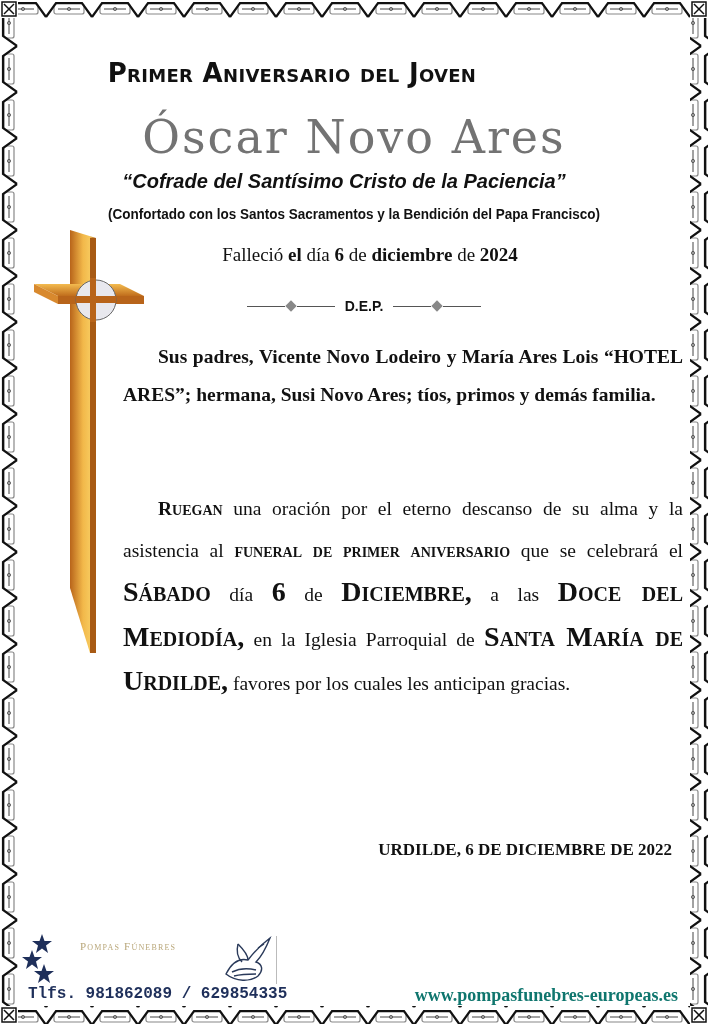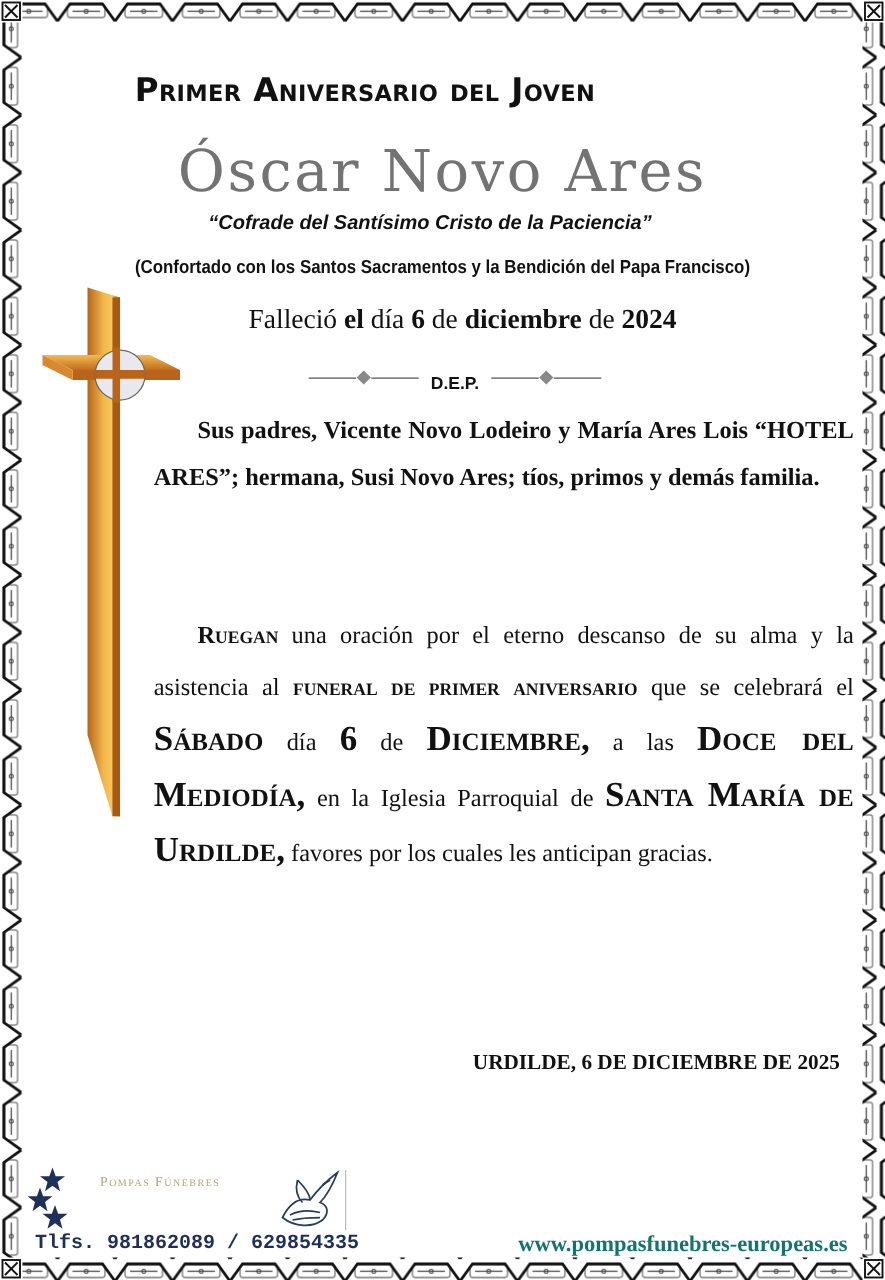--- a/index.html
+++ b/index.html
@@ -15,48 +15,48 @@
       font-variant: small-caps; letter-spacing: 0.3px; color: #111;
     }
     .name-line {
       position: absolute; left: 0; width: 708px; top: 110px; text-align: center;
       font-family: "DejaVu Serif", serif; font-size: 46px; letter-spacing: 2px; color: #737373;
       font-weight: normal;
     }
     .cofrade {
       position: absolute; left: 0; width: 688px; top: 170px; text-align: center;
       font-family: "Liberation Sans", sans-serif; font-style: italic; font-weight: bold;
-      font-size: 16px; color: #111;
+      font-size: 20px; color: #111;
     }
     .confortado {
       position: absolute; left: 0; width: 708px; top: 205px; text-align: center;
       font-family: "Liberation Sans", sans-serif; font-weight: bold; font-size: 15px;
       transform: scaleX(0.9); transform-origin: center; color: #111;
     }
     .fallecio {
       position: absolute; left: 0; width: 708px; top: 243px; text-align: center;
-      font-size: 22px; line-height: 24px; padding-left: 32px;
+      font-size: 19px; line-height: 24px; padding-left: 32px;
     }
     .dep-row {
       position: absolute; left: 0; width: 708px; top: 298px; display: flex;
-      justify-content: center; align-items: flex-start; padding-left: 20px;
+      justify-content: center; align-items: center; padding-left: 20px;
     }
     .dep-row .rule { display: flex; align-items: center; }
     .dep-row .rule .ln { width: 38px; height: 1px; background: #555; }
     .dep-row .rule .dm { width: 8px; height: 8px; background: #888; transform: rotate(45deg); margin: 0 2px; }
     .dep-row .dep {
       font-family: "Liberation Sans", sans-serif; font-weight: bold; font-size: 14px;
       margin: 0 10px; color: #111;
     }
 
     .para {
       position: absolute; left: 123px; width: 560px; text-align: justify;
       font-size: 19.5px; color: #111;
     }
-    .para.p1 { top: 326px; line-height: 38px; font-weight: bold; }
+    .para.p1 { top: 338px; line-height: 38px; font-weight: bold; }
     .para.p2 { top: 488px; line-height: 41.5px; }
     .para .ind { display: inline-block; width: 35px; }
     .sc { font-variant: small-caps; font-weight: bold; }
     .b { font-weight: bold; }
     .big { font-size: 28px; }
 
     .date-sign {
       position: absolute; right: 36px; top: 840px; font-weight: bold; font-size: 17px; color: #111;
     }
 
@@ -172,21 +172,21 @@
       <span class="ln"></span>
       <span class="dm"></span>
       <span class="ln"></span>
     </span>
 </div>
 
 <div class="para p1"><span class="ind"></span><span>Sus padres, Vicente Novo Lodeiro y María Ares Lois “HOTEL ARES”; hermana, Susi Novo Ares; tíos, primos y demás familia.</span></div>
 
 <div class="para p2"><span class="ind"></span><span class="sc">Ruegan</span><span> una oración por el eterno descanso de su alma y la asistencia al </span><span class="sc">funeral de primer aniversario</span><span> que se celebrará el </span><span class="sc big">Sábado</span><span> día </span><span class="b big">6</span><span> de </span><span class="sc big">Diciembre,</span><span> a las </span><span class="sc big">Doce del Mediodía,</span><span> en la Iglesia Parroquial de </span><span class="sc big">Santa María de Urdilde,</span><span> favores por los cuales les anticipan gracias.</span></div>
 
-<div class="date-sign">URDILDE, 6 DE DICIEMBRE DE 2025</div>
+<div class="date-sign">URDILDE, 6 DE DICIEMBRE DE 2022</div>
 
 <div class="logo">
   <svg class="stars" width="40" height="55" viewBox="0 0 40 55">
     <g fill="#1e2f5a">
       <polygon points="20,2 22.5,9 30,9 24,13.5 26,21 20,16.5 14,21 16,13.5 10,9 17.5,9"></polygon>
       <polygon points="10,18 12.5,25 20,25 14,29.5 16,37 10,32.5 4,37 6,29.5 0,25 7.5,25"></polygon>
       <polygon points="22,32 24.5,39 32,39 26,43.5 28,51 22,46.5 16,51 18,43.5 12,39 19.5,39"></polygon>
     </g>
   </svg>
   <span class="pompas">Pompas Fúnebres</span>

